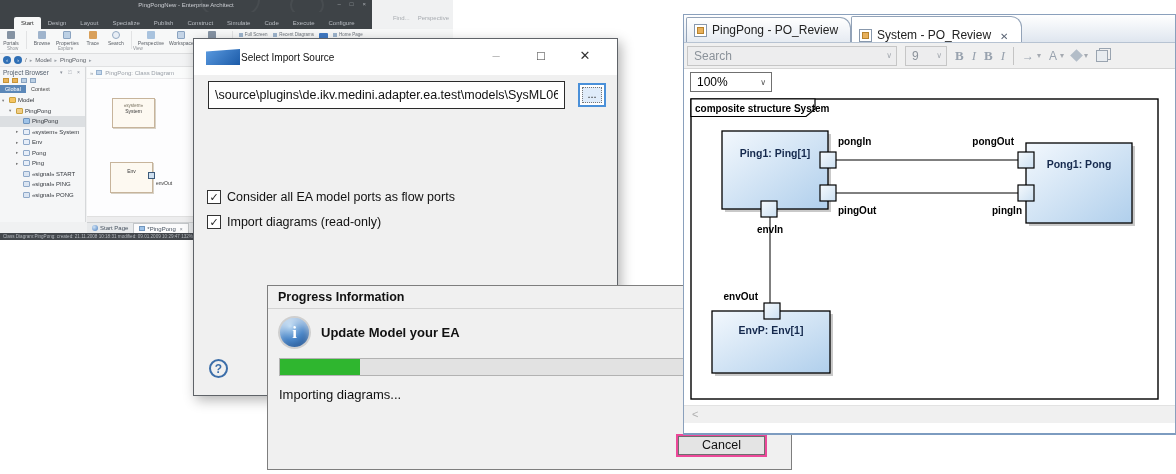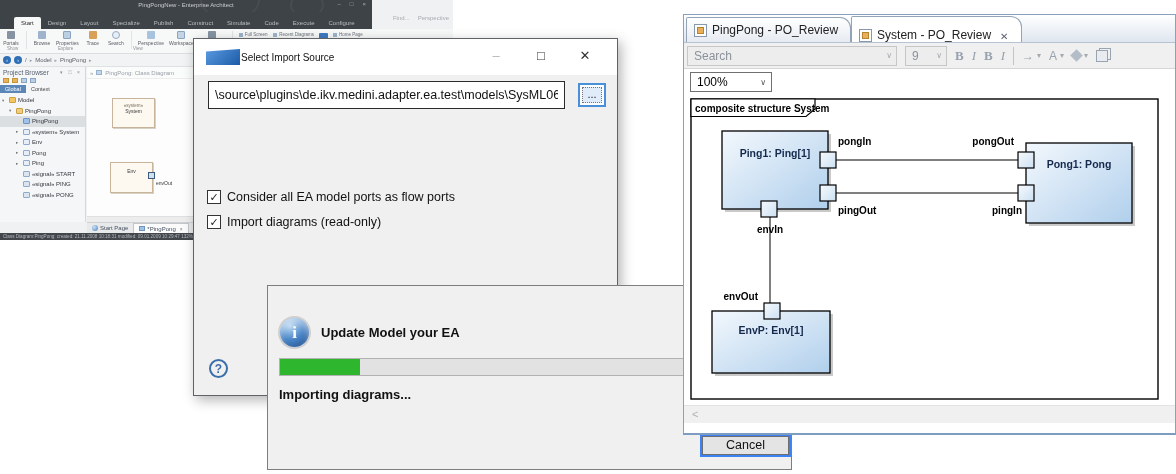--- a/index.html
+++ b/index.html
@@ -89,22 +89,22 @@
   .cbox { width:14px; height:14px; background:#fff; border:1px solid #333; font-size:11px; line-height:12px; text-align:center; color:#222; }
   .imp-help { position:absolute; left:15px; top:320px; width:19px; height:19px; border-radius:50%; border:2px solid #3c6ea9; color:#3c6ea9; font-size:12px; font-weight:bold; text-align:center; line-height:16px; }
 
   
   .progress-dialog { position:absolute; left:267px; top:285px; width:525px; height:185px; background:#f0f0f0; border:1px solid #7e7e7e; z-index:20; }
   .prog-title { height:23px; border-bottom:1px solid #d2d2d2; font-size:12.5px; font-weight:bold; color:#111; padding:4px 0 0 10px; }
   .info-icon { position:absolute; left:12px; top:32px; width:29px; height:29px; border-radius:50%; background:radial-gradient(circle at 35% 28%, #b8d7f2 0%, #4a86c8 48%, #16437f 100%); box-shadow:0 0 0 2px #cfcfcf, inset 0 5px 7px rgba(255,255,255,.55); color:#fff; font-family:"Liberation Serif",serif; font-weight:bold; font-size:17px; text-align:center; line-height:29px; }
   .prog-task { position:absolute; left:53px; top:39px; font-size:13px; font-weight:bold; color:#111; }
   .prog-bar { position:absolute; left:11px; top:72px; width:501px; height:18px; background:#e2e2e2; border:1px solid #b2b2b2; }
   .prog-fill { height:100%; width:16%; background:#2fb62f; }
-  .prog-status { position:absolute; left:11px; top:101px; font-size:13px; font-weight:bold; color:#111; }
-  .cancel-btn { position:absolute; left:432px; top:148px; width:91px; height:23px; background:#e4e4e4; border:2px solid #3b82f6; box-shadow:inset 0 0 0 1px #6e6e6e; font-size:12.5px; color:#111; text-align:center; line-height:19px; }
+  .prog-status { position:absolute; left:11px; top:101px; font-size:13px; font-weight:normal; color:#111; }
+  .cancel-btn { position:absolute; left:408px; top:148px; width:91px; height:23px; background:#e4e4e4; border:2px solid #ec4899; box-shadow:inset 0 0 0 1px #6e6e6e; font-size:12.5px; color:#111; text-align:center; line-height:19px; }
 
   
   .editor-panel { position:absolute; left:683px; top:14px; width:493px; height:421px; background:#fff; border:1px solid #8aa0bc; border-bottom:2px solid #7d9cc0; z-index:30; }
   .etabbar { height:27px; background:linear-gradient(#ffffff,#dfe6ef); display:flex; align-items:flex-end; padding-left:2px; }
   .etab { height:25px; display:flex; align-items:center; gap:5px; padding:0 12px 0 7px; border:1px solid #93a3b8; border-bottom:none; border-radius:2px 11px 0 0; background:linear-gradient(#ffffff,#e6ebf2); font-size:12px; color:#222; }
   .etab.active { background:#fff; height:26px;align-items:flex-end; }
   .dico { width:13px; height:13px; background:#fff; border:1px solid #8898ac; display:flex; align-items:center; justify-content:center; }
   .dico i { width:7px; height:7px; background:#e8b05a; border:1px solid #b8832d; }
   .etab .close { font-size:10px; color:#5a6possible474; color:#5a6474; margin-left:4px; }
   .etoolbar { height:27px; background:#f0f0f0; border-top:1px solid #b7c3d2; border-bottom:1px solid #d6d6d6; display:flex; align-items:center; padding-left:3px; gap:8px; color:#98a2ae; }
@@ -351,20 +351,21 @@
     <span>Consider all EA model ports as flow ports</span>
   </div>
   <div class="imp-check" style="top:176px;">
     <span class="cbox">✓</span>
     <span>Import diagrams (read-only)</span>
   </div>
   <div class="imp-help">?</div>
 </div>
 
 <div class="progress-dialog">
+  <div class="prog-title">Progress Information</div>
   <div class="info-icon">i</div>
   <div class="prog-task">Update Model your EA</div>
   <div class="prog-bar">
     <div class="prog-fill"></div>
   </div>
   <div class="prog-status">Importing diagrams...</div>
   <div class="cancel-btn">Cancel</div>
 </div>
 
 <div class="editor-panel">

